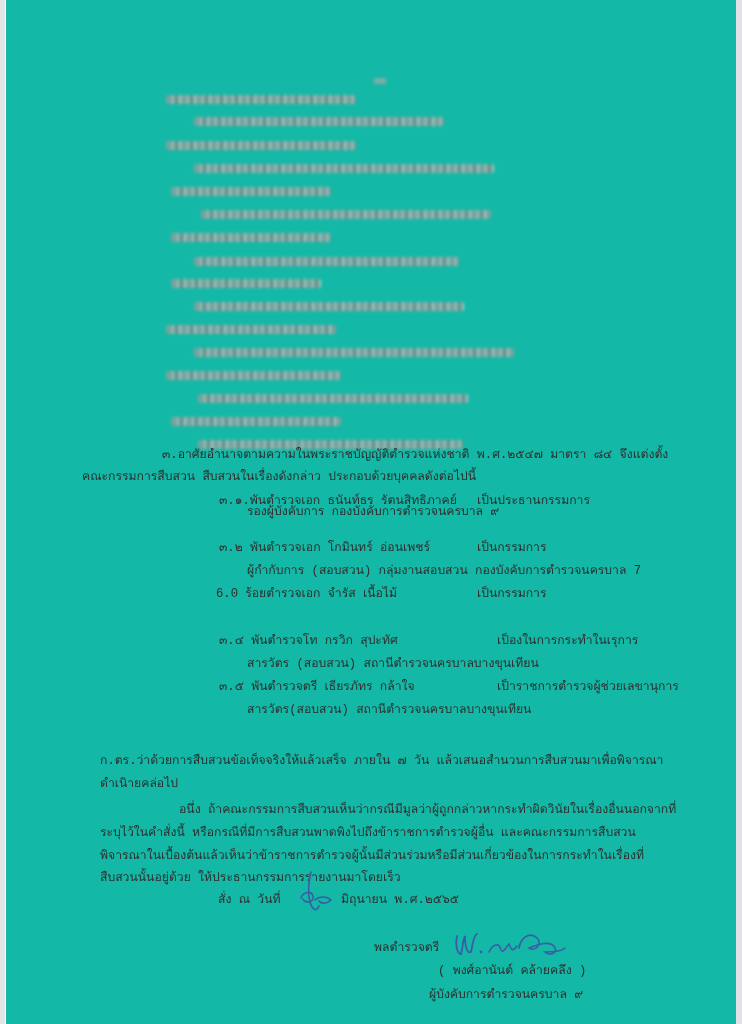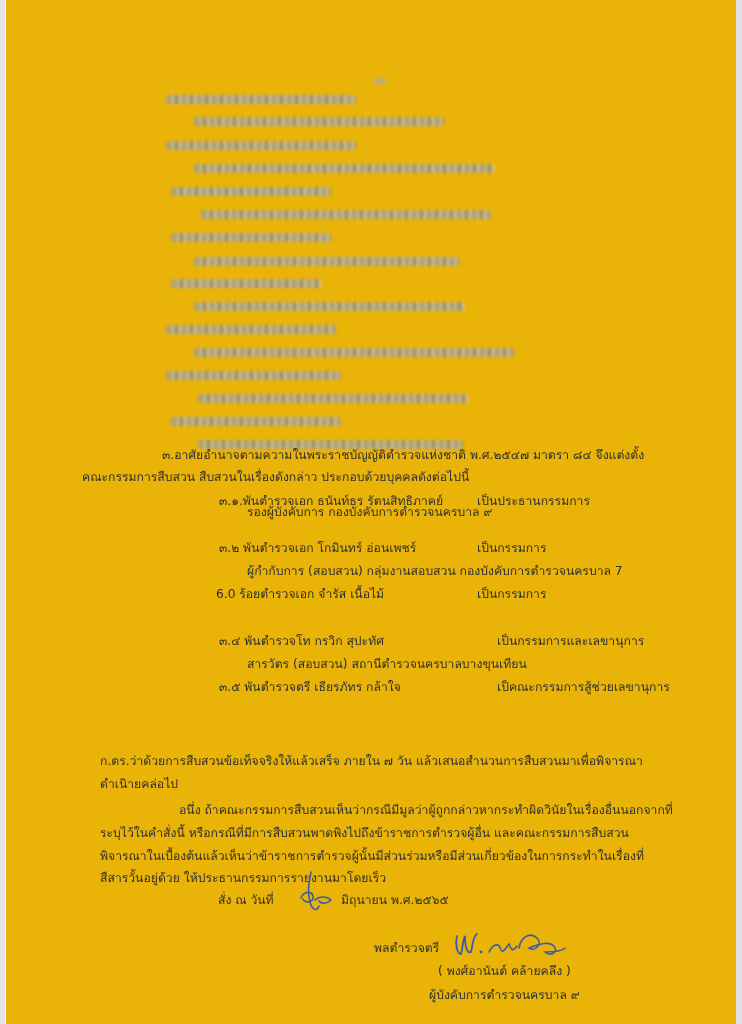--- a/index.html
+++ b/index.html
@@ -4,21 +4,21 @@
 <style>
   html, body { margin: 0; padding: 0; }
   body {
     width: 742px; height: 1024px; position: relative; overflow: hidden;
     background: #ffffff;
     font-family: "DejaVu Sans", "Liberation Sans", sans-serif;
     color: #2b2b2b;
   }
   .edge-left { position: absolute; left: 0; top: 0; width: 5px; height: 1024px; background: #e4e4e8; }
   .edge-right { position: absolute; right: 0; top: 0; width: 6px; height: 1024px; background: #e2e2e6; }
-  .page { position: absolute; left: 6px; top: 0; width: 730px; height: 1024px; background: #eab308; }
+  .page { position: absolute; left: 6px; top: 0; width: 730px; height: 1024px; background: #14b8a6; font-family: Liberation Mono, monospace; }
 
   .t { position: absolute; white-space: nowrap; font-size: 12.2px; line-height: 16px; color: #2e2e2e; }
 
   
   .redacted { position: absolute; left: 160px; top: 70px; width: 360px; height: 370px; }
   .blur-line {
     position: absolute; height: 9px; border-radius: 2px;
     background: repeating-linear-gradient(90deg, #9c9c9c 0 6px, #c8c8c8 6px 8px, #8a8a8a 8px 13px, #d4d4d4 13px 15px);
     filter: blur(1.6px); opacity: 0.75;
   }
@@ -60,33 +60,34 @@
   <div class="t" style="left:241px;top:504px">รองผู้บังคับการ กองบังคับการตำรวจนครบาล ๙</div>
 
   <div class="t" style="left:213px;top:540px">๓.๒ พันตำรวจเอก โกมินทร์  อ่อนเพชร์</div>
   <div class="t" style="left:471px;top:540px">เป็นกรรมการ</div>
   <div class="t" style="left:241px;top:563px">ผู้กำกับการ (สอบสวน) กลุ่มงานสอบสวน กองบังคับการตำรวจนครบาล 7</div>
 
   <div class="t" style="left:210px;top:586px">6.0 ร้อยตำรวจเอก จำรัส  เนื้อไม้</div>
   <div class="t" style="left:471px;top:586px">เป็นกรรมการ</div>
 
   <div class="t" style="left:213px;top:633px">๓.๔ พันตำรวจโท กรวิก  สุปะทัศ</div>
-  <div class="t" style="left:491px;top:633px">เป็นกรรมการและเลขานุการ</div>
+  <div class="t" style="left:491px;top:633px">เป็องในการกระทำในเรุการ</div>
   <div class="t" style="left:241px;top:656px">สารวัตร (สอบสวน) สถานีตำรวจนครบาลบางขุนเทียน</div>
 
   <div class="t" style="left:213px;top:679px">๓.๕ พันตำรวจตรี เธียรภัทร  กล้าใจ</div>
-  <div class="t" style="left:491px;top:679px">เป็คณะกรรมการสู้ช่วยเลขานุการ</div>
+  <div class="t" style="left:491px;top:679px">เป็าราชการตำรวจผู้ช่วยเลขานุการ</div>
+  <div class="t" style="left:241px;top:702px">สารวัตร(สอบสวน) สถานีตำรวจนครบาลบางขุนเทียน</div>
 
   <div class="t" style="left:94px;top:753px">ก.ตร.ว่าด้วยการสืบสวนข้อเท็จจริงให้แล้วเสร็จ ภายใน ๗ วัน แล้วเสนอสำนวนการสืบสวนมาเพื่อพิจารณา</div>
   <div class="t" style="left:94px;top:776px">ดำเนิายคล่อไป</div>
 
   <div class="t" style="left:173px;top:802px">อนึ่ง   ถ้าคณะกรรมการสืบสวนเห็นว่ากรณีมีมูลว่าผู้ถูกกล่าวหากระทำผิดวินัยในเรื่องอื่นนอกจากที่</div>
   <div class="t" style="left:94px;top:825px">ระบุไว้ในคำสั่งนี้ หรือกรณีที่มีการสืบสวนพาดพิงไปถึงข้าราชการตำรวจผู้อื่น และคณะกรรมการสืบสวน</div>
   <div class="t" style="left:94px;top:848px">พิจารณาในเบื้องต้นแล้วเห็นว่าข้าราชการตำรวจผู้นั้นมีส่วนร่วมหรือมีส่วนเกี่ยวข้องในการกระทำในเรื่องที่</div>
-  <div class="t" style="left:94px;top:870px">สืสารวั้นอยู่ด้วย ให้ประธานกรรมการรายงานมาโดยเร็ว</div>
+  <div class="t" style="left:94px;top:870px">สืบสวนนั้นอยู่ด้วย ให้ประธานกรรมการรายงานมาโดยเร็ว</div>
 
   <div class="t" style="left:212px;top:892px">สั่ง  ณ  วันที่</div>
   <svg class="sig-ink" style="left:291px;top:868px" width="40" height="50" viewBox="0 0 40 50">
     <path d="M14 4 C12 14, 10 24, 13 34 C15 42, 20 44, 22 38" fill="none" stroke="#3a5da8" stroke-width="1.6" stroke-linecap="round"></path>
     <path d="M4 30 C6 24, 14 22, 16 28 C18 34, 8 36, 6 31" fill="none" stroke="#3a5da8" stroke-width="1.6" stroke-linecap="round"></path>
     <path d="M18 32 C22 28, 30 28, 34 32 C30 36, 24 36, 22 33" fill="none" stroke="#3a5da8" stroke-width="1.6" stroke-linecap="round"></path>
   </svg>
   <div class="t" style="left:335px;top:892px">มิถุนายน   พ.ศ.๒๕๖๕</div>
 
   <div class="t" style="left:368px;top:940px">พลตำรวจตรี</div>

